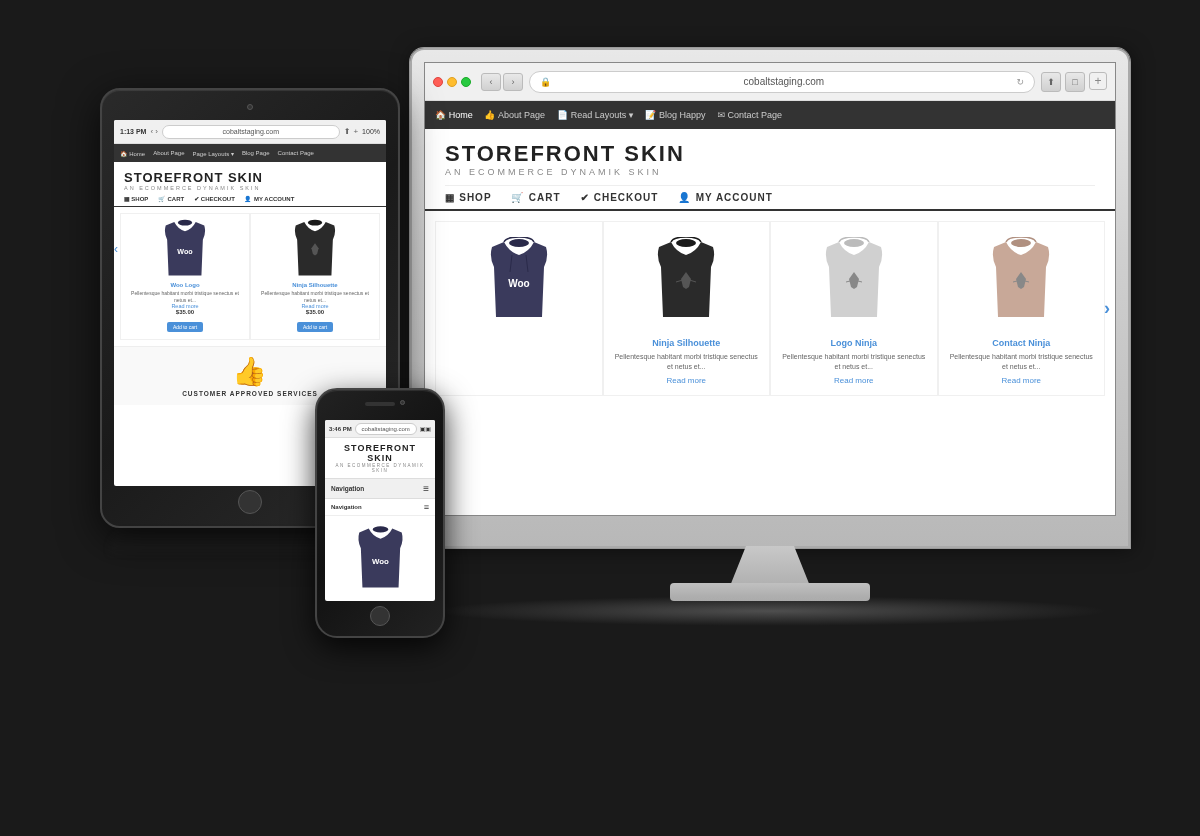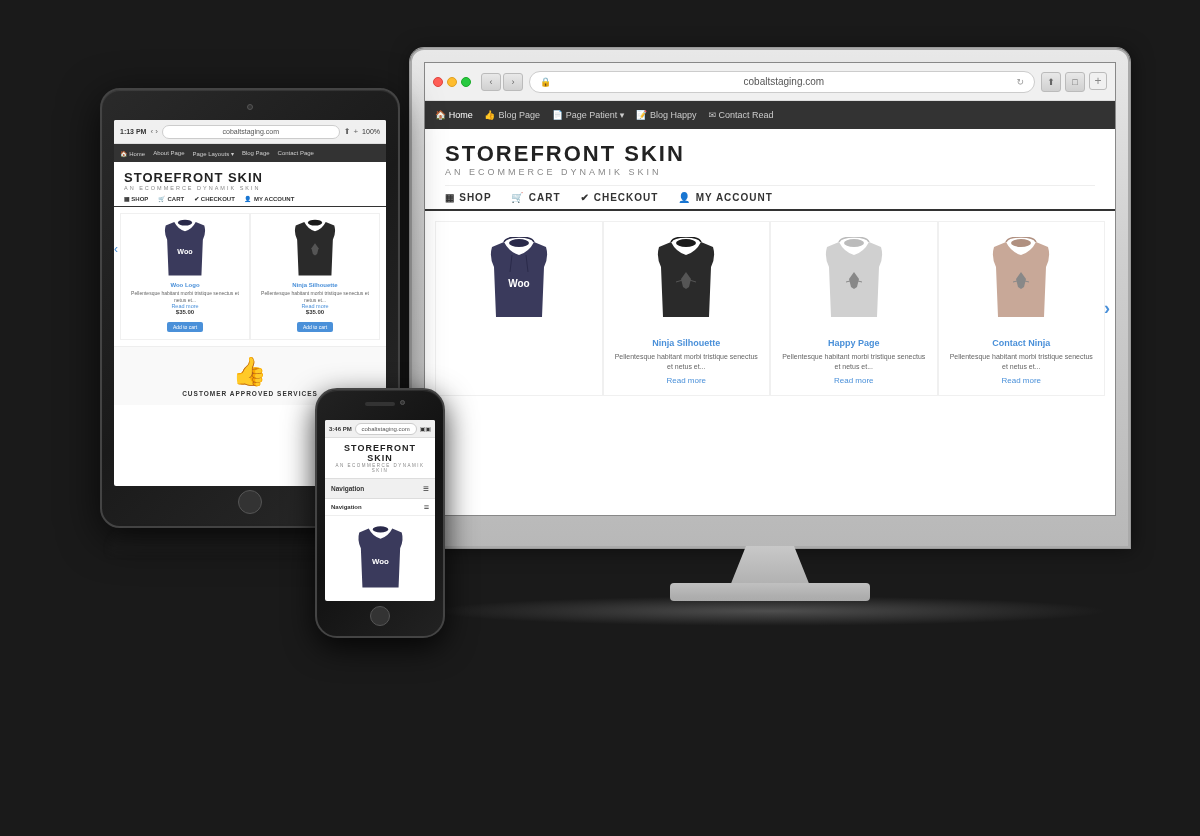--- a/index.html
+++ b/index.html
@@ -711,24 +711,24 @@
           </div>
           <div class="browser-actions">
             <div class="browser-action-btn" style="font-size:9px;">⬆</div>
             <div class="browser-action-btn" style="font-size:9px;">□</div>
             <div class="browser-new-tab">+</div>
           </div>
         </div>
 
         <div class="site-nav-top">
           <a href="#" style="color:#fff;">🏠 Home</a>
-          <a href="#">👍 Blog Page</a>
-          <a href="#">📄 Page Patient ▾</a>
+          <a href="#">👍 About Page</a>
+          <a href="#">📄 Read Layouts ▾</a>
           <a href="#">📝 Blog Happy</a>
-          <a href="#">✉ Contact Read</a>
+          <a href="#">✉ Contact Page</a>
         </div>
 
         <div class="site-header">
           <div class="site-logo">
             <h1>STOREFRONT SKIN</h1>
             <p>AN ECOMMERCE DYNAMIK SKIN</p>
           </div>
           <div class="site-nav-main">
             <a href="#">▦ SHOP</a>
             <a href="#">🛒 CART</a>
@@ -774,21 +774,21 @@
           <div class="product-card">
             <div class="product-img">
               <svg width="70" height="90" viewBox="0 0 70 90">
                 <path d="M10,30 Q5,20 8,10 L20,5 Q25,15 35,18 Q45,15 50,5 L62,10 Q65,20 60,30 L58,80 L12,80 Z" fill="#d0d0d0"></path>
                 <path d="M20,5 Q22,0 35,0 Q48,0 50,5" fill="none" stroke="#bbb" stroke-width="1.5"></path>
                 <ellipse cx="35" cy="6" rx="10" ry="4" fill="#bbb"></ellipse>
                 <path d="M30,42 L35,35 L40,42 L38,50 L35,52 L32,50 Z" fill="#888"></path>
                 <path d="M27,45 L35,43 L43,45" fill="none" stroke="#888" stroke-width="1"></path>
               </svg>
             </div>
-            <div class="product-name">Happy Page</div>
+            <div class="product-name">Logo Ninja</div>
             <div class="product-desc">Pellentesque habitant morbi tristique senectus et netus et...</div>
             <div class="product-read-more">Read more</div>
           </div>
 
           <div class="product-card">
             <div class="product-img">
               <svg width="70" height="90" viewBox="0 0 70 90">
                 <path d="M10,30 Q5,20 8,10 L20,5 Q25,15 35,18 Q45,15 50,5 L62,10 Q65,20 60,30 L58,80 L12,80 Z" fill="#c8a898"></path>
                 <path d="M20,5 Q22,0 35,0 Q48,0 50,5" fill="none" stroke="#b09080" stroke-width="1.5"></path>
                 <ellipse cx="35" cy="6" rx="10" ry="4" fill="#b09080"></ellipse>

